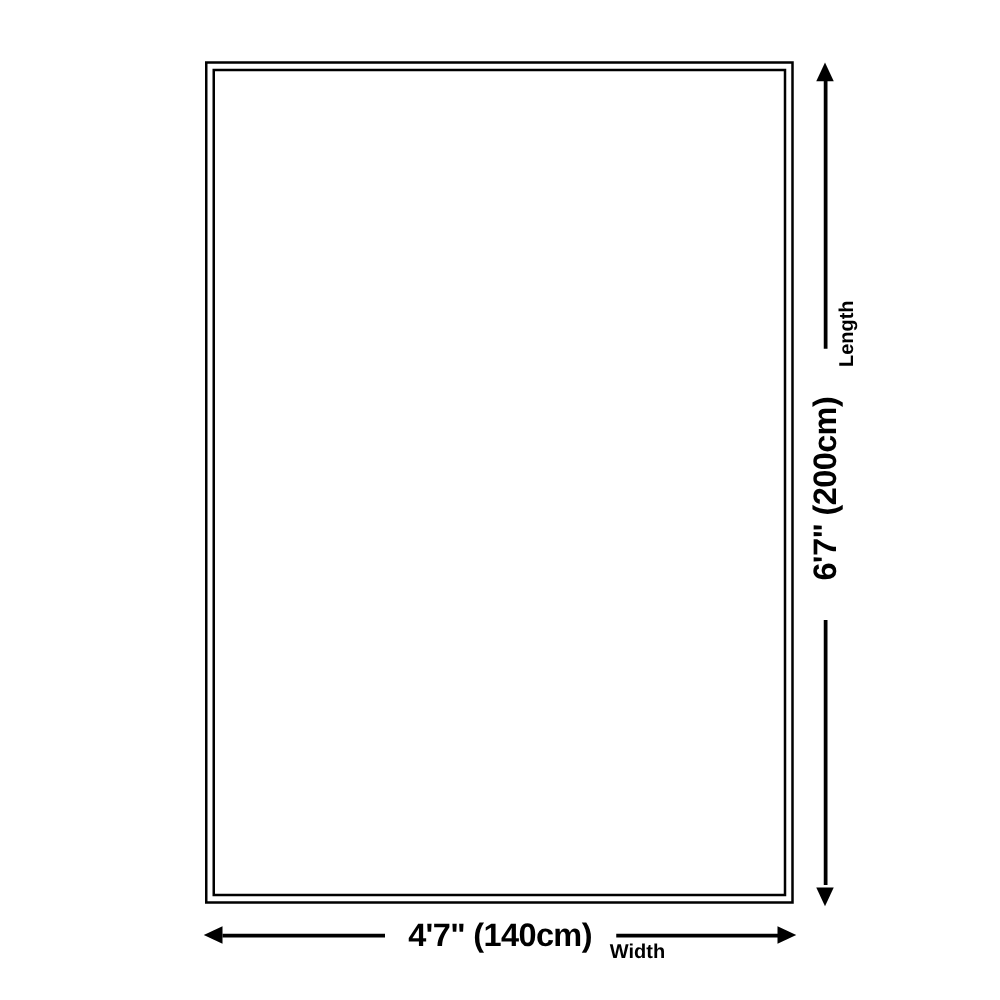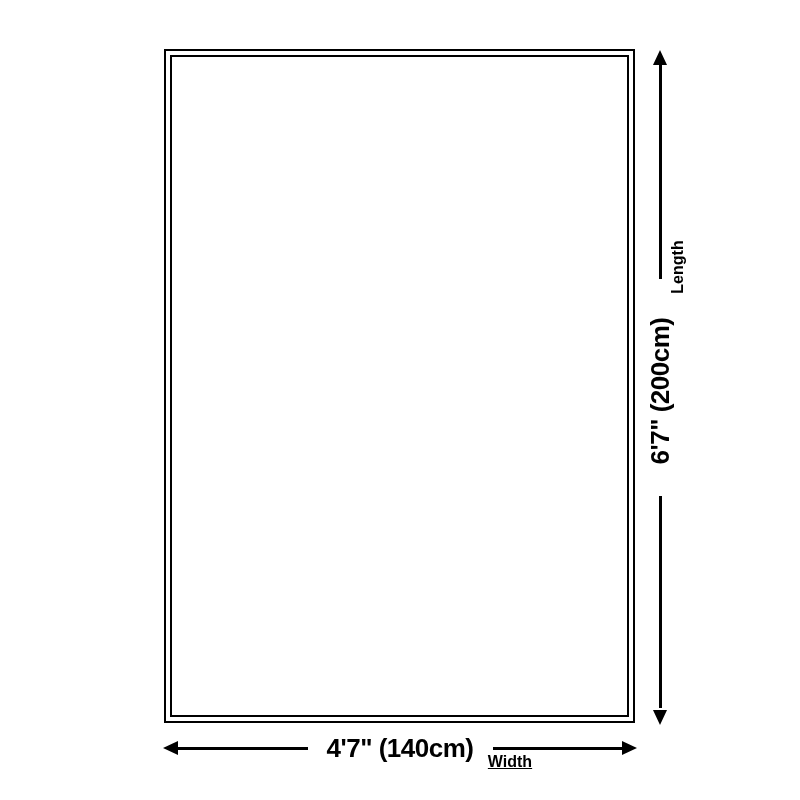--- a/index.html
+++ b/index.html
@@ -98,21 +98,21 @@
   }
   .h-center {
     transform: translate(-50%, -50%);
   }
   .v-center {
     transform: translate(-50%, -50%) rotate(-90deg);
   }
   .length-value { left: 660px; top: 391px; }
   .length-label { left: 678px; top: 267px; }
   .width-value  { left: 400px; top: 748px; }
-  .width-label  { left: 510px; top: 762px; text-decoration: underline; }
+  .width-label  { left: 510px; top: 762px; }
 </style>
 </head>
 <body>
 
 <div class="canvas">
 
   <div class="rug">
     <div class="rug-inner"></div>
   </div>
 

